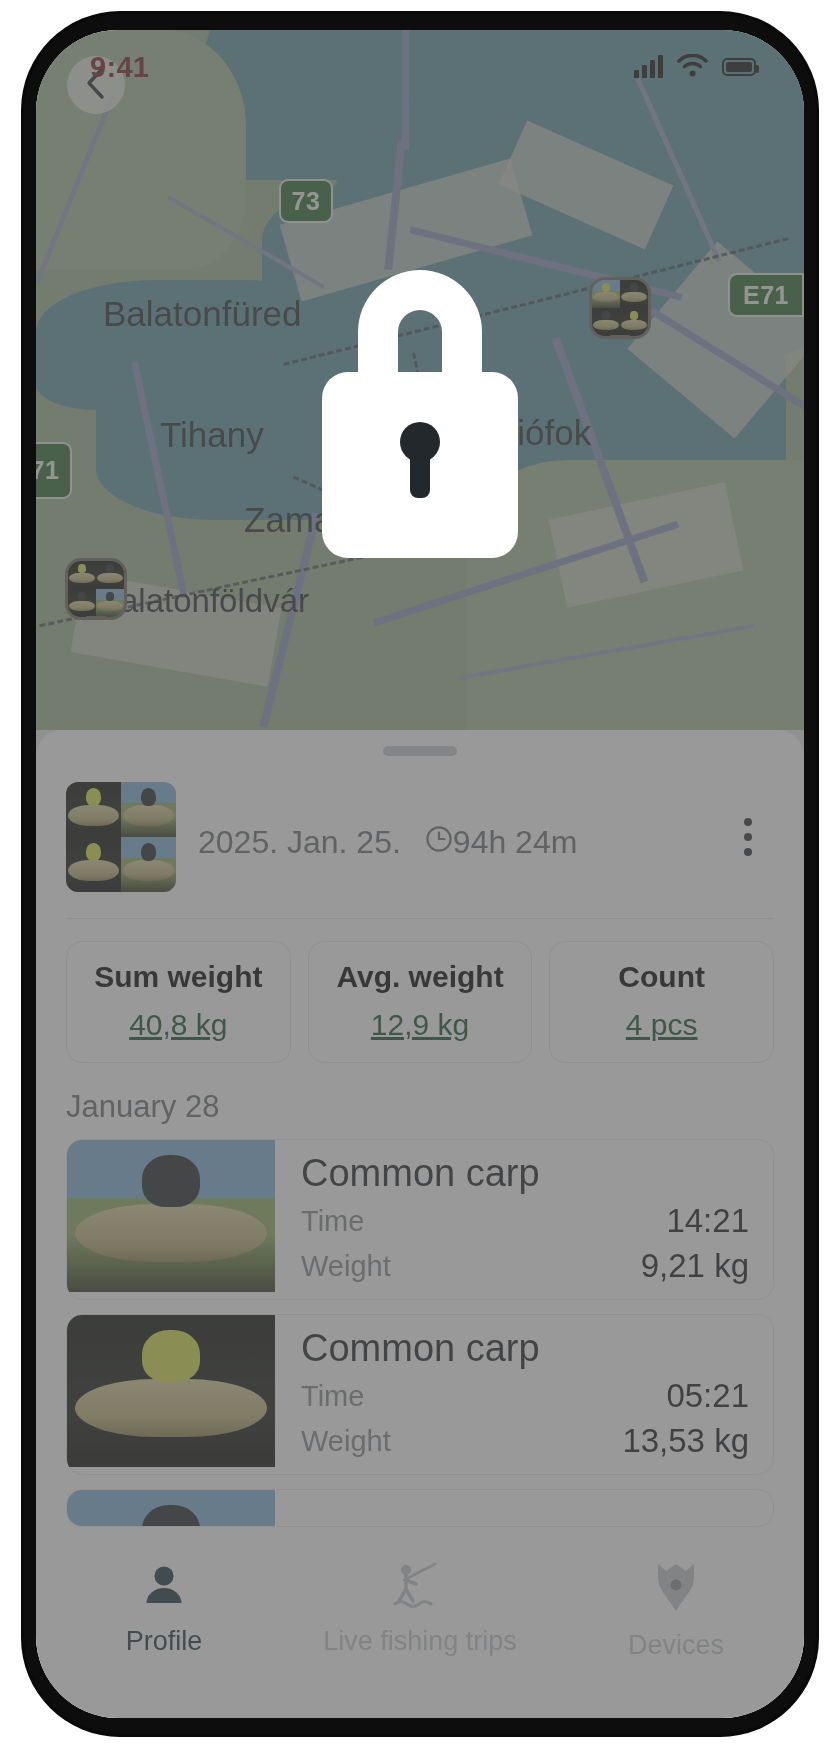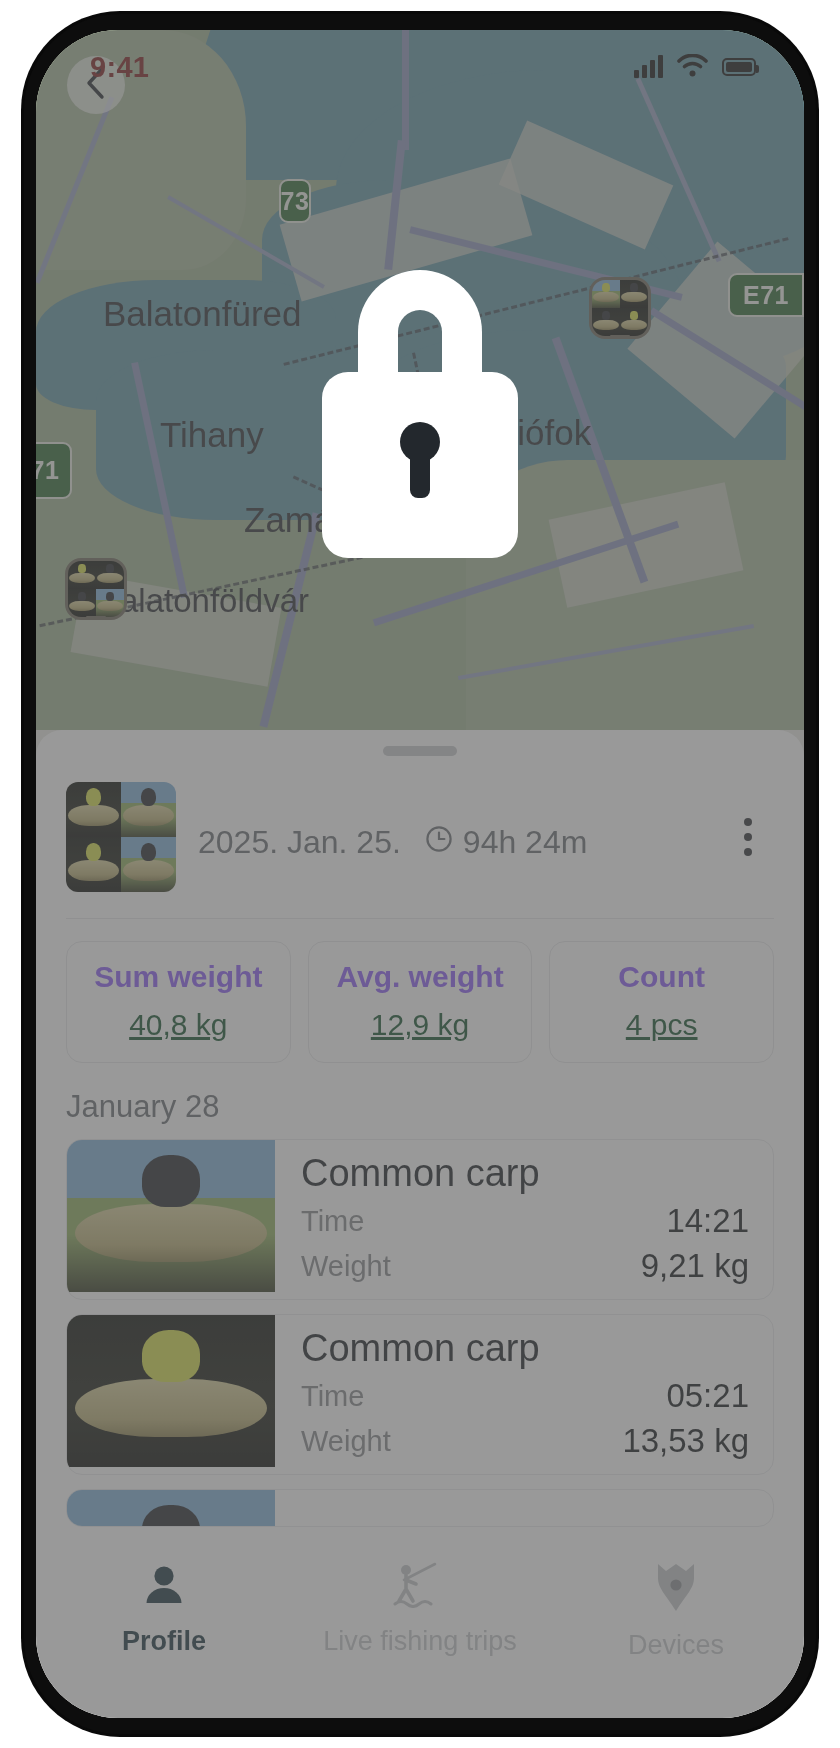--- a/index.html
+++ b/index.html
@@ -77,49 +77,49 @@
   .grab{width:74px;height:10px;border-radius:6px;background:#c8cacc;
         margin:16px auto 0;}
 
   .triprow{display:flex;align-items:center;padding:26px 30px 0 30px;gap:22px;}
   .tripthumb{width:110px;height:110px;border-radius:12px;overflow:hidden;
        display:grid;grid-template-columns:1fr 1fr;grid-template-rows:1fr 1fr;flex:0 0 auto;}
   .tripmeta{flex:1;min-width:0;}
   .triptitle{font-size:38px;color:#1c2025;white-space:nowrap;}
   .tripsub{display:flex;align-items:center;gap:24px;margin-top:10px;
        font-size:32px;color:#6a6f74;}
-  .durwrap{display:flex;align-items:center;gap:10px;}
+  .durwrap{display:flex;align-items:center;}
   .kebab{width:52px;flex:0 0 auto;display:flex;flex-direction:column;align-items:center;gap:7px;}
   .kebab i{width:8px;height:8px;border-radius:50%;background:#2b2f33;display:block;}
 
   .divider{height:1px;background:#e6e7e9;margin:26px 30px 0;}
 
   .stats{display:flex;gap:17px;padding:22px 30px 0;}
   .stat{flex:1;border:1px solid #e6e7e9;border-radius:16px;padding:18px 6px 20px;
         text-align:center;}
-  .stat .lbl{font-size:30px;font-weight:bold;color:#8b5cf6;}
+  .stat .lbl{font-size:30px;font-weight:bold;color:#000000;}
   .stat .val{font-size:30px;color:#14532d;margin-top:14px;text-decoration:underline;}
 
   .daylabel{font-size:31px;color:#6a6f74;padding:26px 30px 0;}
 
   .catch{display:flex;margin:14px 30px 0;border:1px solid #e9eaec;border-radius:16px;
          overflow:hidden;background:#fff;}
   .catchimg{width:208px;height:152px;flex:0 0 auto;}
   .catchbody{flex:1;padding:12px 24px 14px 26px;min-width:0;}
   .species{font-size:38px;color:#1c2025;white-space:nowrap;}
   .kv{display:flex;justify-content:space-between;align-items:center;margin-top:7px;}
   .kv .k{font-size:29px;color:#86898d;}
   .kv .v{font-size:33px;color:#14181c;}
 
   
   .tabbar{position:absolute;left:0;bottom:0;width:768px;height:178px;background:#fff;
           display:flex;padding-top:22px;}
   .tab{flex:1;display:flex;flex-direction:column;align-items:center;gap:14px;}
   .tablabel{font-size:27px;}
-  .tab.active .tablabel{color:#1c3640;font-weight:bold;}
+  .tab.active .tablabel{color:#1c3640;font-weight:normal;}
   .tab .tablabel{color:#c3c6c9;}
 
   
   .dim{position:absolute;inset:0;background:rgba(90,90,90,.62);z-index:40;}
   .lock{position:absolute;z-index:41;left:286px;top:240px;width:196px;height:288px;}
   .lockbody{position:absolute;left:0;bottom:0;width:196px;height:186px;
             border-radius:26px;background:#fff;}
   .lockshackle{position:absolute;left:36px;top:0;width:124px;height:150px;
             border:40px solid #fff;border-bottom:none;border-radius:64px 64px 0 0;}
   .keyhole{position:absolute;left:78px;top:152px;width:40px;height:40px;border-radius:50%;
@@ -159,21 +159,21 @@
       <div class="road-thin" style="left:36px;top:60px;width:5px;height:200px;transform:rotate(22deg);"></div>
       <div class="road-thin" style="left:120px;top:210px;width:180px;height:4px;transform:rotate(30deg);"></div>
       <div class="road-thin" style="left:640px;top:40px;width:5px;height:200px;transform:rotate(-24deg);"></div>
       <div class="road-thin" style="left:420px;top:620px;width:300px;height:4px;transform:rotate(-10deg);"></div>
 
       <div class="dash" style="left:240px;top:270px;width:520px;transform:rotate(-14deg);"></div>
       <div class="dash" style="left:0px;top:560px;width:330px;transform:rotate(-12deg);"></div>
       <div class="dash" style="left:250px;top:480px;width:170px;transform:rotate(24deg);"></div>
       <div class="dash" style="left:330px;top:380px;width:120px;transform:rotate(78deg);"></div>
 
-      <div class="shield" style="left:243px;top:149px;width:32px;height:44px;">73</div>
+      <div class="shield" style="left:243px;top:149px;width:54px;height:44px;">73</div>
       <div class="shield" style="left:692px;top:243px;width:76px;height:44px;border-radius:9px 0 0 9px;">E71</div>
       <div class="shield" style="left:-18px;top:412px;width:54px;height:57px;border-radius:0 9px 9px 0;">71</div>
 
       <div class="place" style="left:67px;top:264px;">Balatonfüred</div>
       <div class="place" style="left:124px;top:385px;">Tihany</div>
       <div class="place" style="left:208px;top:470px;">Zamárdi</div>
       <div class="place sm" style="left:62px;top:552px;">Balatonföldvár</div>
       <div class="place" style="left:458px;top:383px;">Siófok</div>
 
       <div class="pin" style="left:553px;top:247px;">

